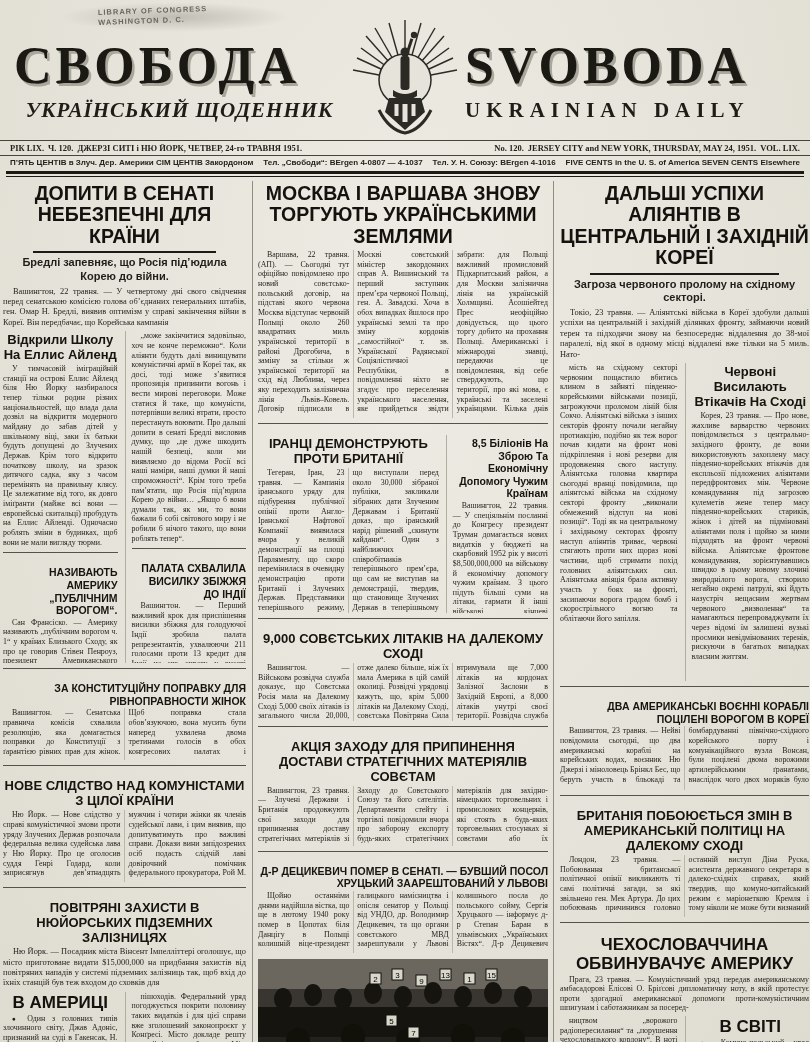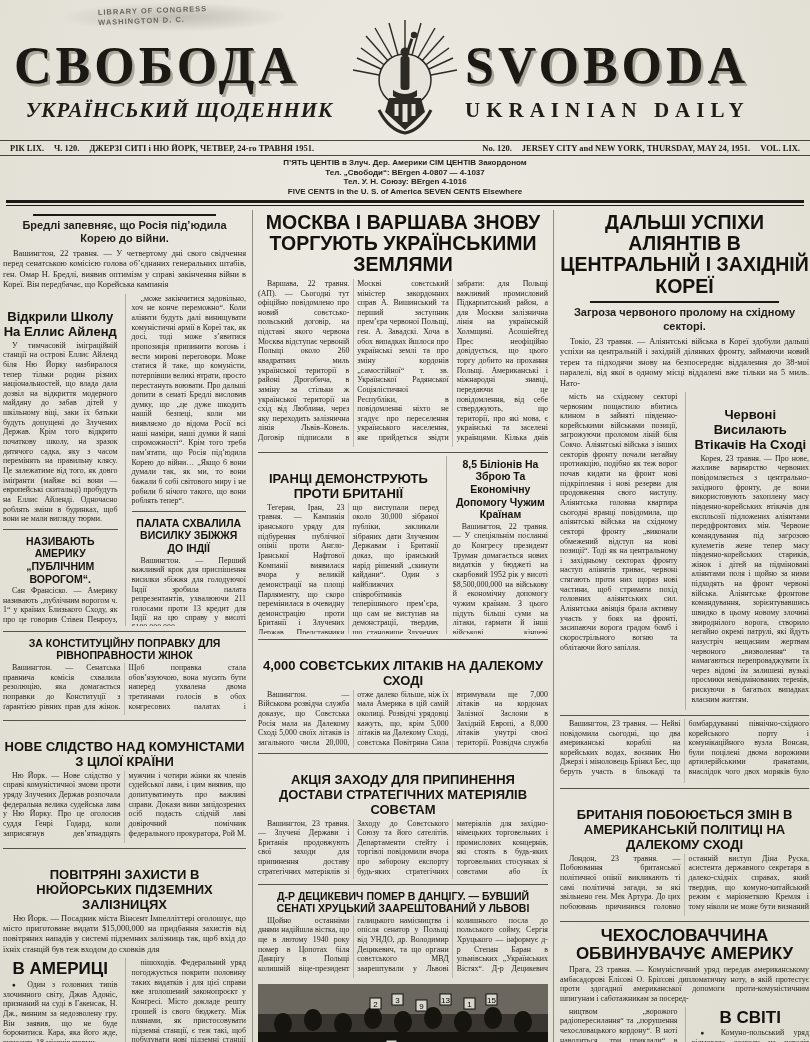--- a/index.html
+++ b/index.html
@@ -14,41 +14,41 @@
   .masthead{display:grid;grid-template-columns:1fr 120px 1fr;align-items:center;
             padding:26px 14px 0 14px;}
   .title{font:700 52px/0.95 "Liberation Serif",serif;letter-spacing:4px;color:#1b1914;
          text-shadow:2.5px 2.5px 0 #aaa79c, 1px 1px 0 #55524a;text-align:left;white-space:nowrap;}
   .sub-uk{font:700 italic 21px/1 "Liberation Serif",serif;letter-spacing:1px;text-align:center;margin-top:9px;color:#201d18;}
   .sub-en{font:700 21px/1 "Liberation Serif",serif;letter-spacing:6px;margin-top:9px;color:#201d18;}
   .emblem{display:flex;justify-content:center;align-items:center;height:118px;margin-top:-8px;}
   .dateline,.priceline{display:flex;justify-content:space-between;align-items:center;
        padding:2px 10px;font:700 8.5px/1.2 "Liberation Serif",serif;color:#24221d;}
   .dateline{border-top:1px solid #47443c;border-bottom:1px solid #47443c;margin-top:4px;}
-  .dl-group{display:flex;gap:10px;}
-  .priceline{font:700 8px/1.2 "Liberation Sans",sans-serif;flex-direction:column;}
+  .dl-group{display:flex;gap:4px;}
+  .priceline{font:700 8px/1.2 "Liberation Sans",sans-serif;}
   .rule-thick{border-top:3px solid #1c1a16;border-bottom:1px solid #1c1a16;height:2px;margin:1px 6px 0 6px;}
   
   .content{display:grid;grid-template-columns:243px 302px 249px;gap:6px;
            padding:4px 3px 0 3px;height:872px;overflow:hidden;}
   .colsec{overflow:hidden;height:872px;}
   .mid{border-left:1px solid #8f8c81;border-right:1px solid #8f8c81;padding:0 5px;}
   .h-xl{font:700 19.5px/1.1 "Liberation Sans",sans-serif;text-align:center;color:#14120e;margin:2px 0 1px;}
   .h-lg{font:700 17px/1.1 "Liberation Sans",sans-serif;text-align:center;color:#14120e;margin:2px 0 1px;}
-  .h-md{font:700 13px/1.15 "Liberation Sans",sans-serif;text-align:center;color:#16140f;margin:16px 0 1px;}
-  .h-sm{font:700 10.5px/1.2 "Liberation Sans",sans-serif;text-align:center;color:#16140f;margin:2px 0 1px;}
+  .h-md{font:700 13px/1.15 "Liberation Sans",sans-serif;text-align:center;color:#16140f;margin:2px 0 1px;}
+  .h-sm{font:700 10.5px/1.2 "Liberation Sans",sans-serif;text-align:right;color:#16140f;margin:2px 0 1px;}
   .deck{font:700 11px/1.25 "Liberation Sans",sans-serif;text-align:center;margin:3px 8px;}
   .body{font:8.4px/1.24 "Liberation Serif",serif;text-align:justify;text-indent:10px;hyphens:auto;}
   .body-sm{font:7.9px/1.22 "Liberation Serif",serif;text-align:justify;text-indent:9px;hyphens:auto;}
   .cols2{column-count:2;column-gap:8px;column-rule:1px solid #b9b6aa;}
   .cols3{column-count:3;column-gap:8px;column-rule:1px solid #b9b6aa;}
   .row{display:flex;gap:7px;}
   .row>.c{flex:1;min-width:0;}
   .vr{border-left:1px solid #b0ada1;padding-left:6px;}
-  .art{border-top:1px solid #55524a;margin-top:5px;padding-top:3px;}
+  .art{border-top:1px solid #55524a;margin-top:5px;padding-top:11px;}
   .bullet::before{content:"● ";font-size:6.5px;}
   .secline{border-top:2px solid #1c1a16;margin:4px 30px 2px;}
   .photo-wrap{margin-top:5px;}
   .clip{overflow:hidden;}
 </style>
 </head>
 <body>
 
 <div class="page">
   <div class="smudge"></div>
@@ -120,20 +120,21 @@
     <span>Тел. „Свободи“: BErgen 4-0807 — 4-1037</span>
     <span>Тел. У. Н. Союзу: BErgen 4-1016</span>
     <span>FIVE CENTS in the U. S. of America      SEVEN CENTS Elsewhere</span>
   </div>
   <div class="rule-thick"></div>
 
   <main class="content">
 
     <section class="colsec">
       <article>
+        <h1 class="h-xl">ДОПИТИ В СЕНАТІ НЕБЕЗПЕЧНІ ДЛЯ КРАЇНИ</h1>
         <div class="secline"></div>
         <p class="deck">Бредлі запевняє, що Росія під’юдила Корею до війни.</p>
         <div class="body">Вашингтон, 22 травня. — У четвертому дні свого свідчення перед сенатською комісією голова об’єднаних генеральних штабів, ген. Омар Н. Бредлі, виявив оптимізм у справі закінчення війни в Кореї. Він передбачає, що Корейська кампанія</div>
       </article>
       <div class="row clip" style="height:332px;margin-top:3px;">
         <div class="c">
           <article>
             <h2 class="h-md">Відкрили Школу На Еллис Айленд</h2>
             <div class="body-sm">У тимчасовій іміграційній станції на острові Еллис Айленд біля Ню Йорку назбиралося тепер тільки родин різних національностей, що влада дала дозвіл на відкриття модерного майдану до забав дітей у шкільному віці, заки їх батьки будуть допущені до Злучених Держав. Крім того відкрито початкову школу, на зразок дитячого садка, яку з часом перемінять на правильну клясу. Це залежатиме від того, як довго іміґранти (майже всі вони — европейські скитальці) пробудуть на Еллис Айленді. Одночасно роблять зміни в будинках, щоб вони не мали вигляду тюрми.</div>
           </article>
@@ -183,29 +184,29 @@
         <div style="flex:1.9;min-width:0;" class="clip">
           <h2 class="h-md">ІРАНЦІ ДЕМОНСТРУЮТЬ ПРОТИ БРИТАНІЇ</h2>
           <div class="body-sm cols2 clip" style="height:150px;">Тегеран, Іран, 23 травня. — Кампанія іранського уряду для підбурення публічної опінії проти Англо-Іранської Нафтової Компанії виявилася вчора у великій демонстрації на площі Парляменту, що скоро перемінилася в очевидну демонстрацію проти Британії і Злучених Держав. Представники теперішнього режиму, що виступали перед около 30,000 зібраної публіки, закликали зібраних дати Злученим Державам і Британії доказ, що іранський нарід рішений „скинути кайдани“. Один з найближчих співробітників теперішнього прем’єра, що сам не виступав на демонстрації, твердив, що становище Злучених Держав в теперішньому ірансько-британському нафтовому спорі розчарувало іранців, які вважали Америку „протектором вільних народів“. Демонстрація мала у великій мірі мусулмансько-релігійний характер. Рівночасно з Лондону повідомлено, що британський уряд запевнив уряд Злучених Держав, що він не поробить жадних „драстичних кроків“ в справі іранської нафти, зокрема не вишле військ до Іраню без попереднього порозуміння з Вашингтоном.</div>
         </div>
         <div style="flex:1;min-width:0;" class="vr clip">
           <h2 class="h-sm">8,5 Біліонів На Зброю Та Економічну Допомогу Чужим Країнам</h2>
           <div class="body-sm">Вашингтон, 22 травня. — У спеціяльнім посланні до Конгресу президент Труман домагається нових видатків у бюджеті на скарбовий 1952 рік у висоті $8,500,000,000 на військову й економічну допомогу чужим країнам. З цього підуть більші суми на літаки, гармати й інші військові „кінцеві предмети“, які виробляють у Злучених Державах і перевозять за море.</div>
         </div>
       </div>
       <article class="art">
-        <h2 class="h-md">4,000 СОВЄТСЬКИХ ЛІТАКІВ НА ДАЛЕКОМУ СХОДІ</h2>
+        <h2 class="h-md">9,000 СОВЄТСЬКИХ ЛІТАКІВ НА ДАЛЕКОМУ СХОДІ</h2>
         <div class="body-sm cols3 clip" style="height:58px;">Вашингтон. — Військова розвідча служба доказує, що Совєтська Росія мала на Далекому Сході 5,000 своїх літаків із загального числа 20,000, отже далеко більше, ніж їх мала Америка в цій самій околиці. Розвідчі урядовці кажуть, що, крім 5,000 літаків на Далекому Сході, совєтська Повітряна Сила втримувала ще 7,000 літаків на кордонах Залізної Заслони в Західній Европі, а 8,000 літаків унутрі своєї території. Розвідча служба каже, що не всі совєтські літаки модерні, головно не ті, що на Далекому Сході. Росія має 7,000 турбо-літаків, одначе не знано, скільки з них на Сході. Злучені Держави розбудовують тепер повітряну силу зі 100 груп, а в Конґресі появилося домагання, щоб її ще збільшити.</div>
       </article>
       <article class="art">
         <h2 class="h-md">АКЦІЯ ЗАХОДУ ДЛЯ ПРИПИНЕННЯ ДОСТАВИ СТРАТЕГІЧНИХ МАТЕРІЯЛІВ СОВЄТАМ</h2>
         <div class="body-sm cols3 clip" style="height:60px;">Вашингтон, 23 травня. — Злучені Держави і Британія продовжують свої заходи для припинення доставу стратегічних матеріялів зі Заходу до Совєтського Союзу та його сателітів. Департаменти стейту і торгівлі повідомили вчора про заборону експорту будь-яких стратегічних матеріялів для західно-німецьких торговельних і промислових концернів, які стоять в будь-яких торговельних стосунках зі совєтами або їх сателітами. Це рішення винесено на рекомендацію американського високого комісаря в Німеччині. Рівночасно повідомлено з Франкфурту, що американські і британські власті рішили обмежити доворожні права вільних портів Бремена і Гамбурґа, так само з метою припинення нелегального експорту стратегічних матеріялів до Совєтського Союзу або до країн під його впливом.</div>
       </article>
       <article class="art">
-        <h2 class="h-sm">Д-Р ДЕЦИКЕВИЧ ПОМЕР В ДАНЦІГУ. — БУВШИЙ СЕНАТІ ХРУЦЬКИЙ ЗААРЕШТОВАНИЙ У ЛЬВОВІ</h2>
+        <h2 class="h-sm">Д-Р ДЕЦИКЕВИЧ ПОМЕР В СЕНАТІ. — БУВШИЙ ПОСОЛ ХРУЦЬКИЙ ЗААРЕШТОВАНИЙ У ЛЬВОВІ</h2>
         <div class="body-sm cols3 clip" style="height:62px;">Щойно останніми днями надійшла вістка, що ще в лютому 1940 року помер в Цопотах біля Данцігу в Польщі колишній віце-президент галицького намісництва і опісля сенатор у Польщі від УНДО, др. Володимир Децикевич, та що органи совєтського МВД заарештували у Львові колишнього посла до польського сойму, Сергія Хруцького — інформує д-р Степан Баран в ульмівських „Українських Вістях“. Д-р Децикевич помер у 83 році життя. Сергія Хруцького заарештовано у Львові разом з жінкою і сином та вивезено до концентраційних таборів, не де інше, а в Казахстан. Др. Баран не подає джерела цих інформацій.</div>
       </article>
       <figure class="photo-wrap" style="margin:6px 0 0 0;">
         <svg width="290" height="126" viewBox="0 0 290 126" aria-hidden="true">
           <rect width="290" height="126" fill="#45423c"></rect>
           <rect y="0" width="290" height="38" fill="#6b675e"></rect>
           <rect y="30" width="290" height="30" fill="#393631"></rect>
           <g fill="#15140f">
             <ellipse cx="25" cy="40" rx="9" ry="11"></ellipse>
               <ellipse cx="55" cy="36" rx="9" ry="11"></ellipse>
@@ -286,20 +287,21 @@
           <div class="body-sm">мість на східному секторі червоним пощастило вбитись клином в зайняті південно-корейськими військами позиції, загрожуючи проломом ліній біля Сокчо. Аліянтські війська з інших секторів фронту почали негайну протиакцію, подібно як теж ворог почав кидати на фронт нові підкріплення і нові резерви для продовження свого наступу. Аліянтська головна квартира сьогодні вранці повідомила, що аліянтські війська на східному секторі фронту „виконали обмежений відступ на нові позиції“. Тоді як на центральному і західньому секторах фронту наступ аліянтів триває, червоні стягають проти них щораз нові частини, щоб стримати похід головних аліянтських сил. Аліянтська авіяція брала активну участь у боях на фронті, засипаючи ворога градом бомб і скорострільного вогню та облітаючи його запілля.</div>
         </div>
         <div class="c vr">
           <article>
             <h2 class="h-md">Червоні Висилають Втікачів На Сході</h2>
             <div class="body-sm">Корея, 23 травня. — Про нове, жахливе варварство червоних повідомляється з центрально-західного фронту, де вони використовують захоплену масу південно-корейських втікачів для експльозії підложених аліянтами передфронтових мін. Червоне командування під загрозою кулеметів жене тепер масу південно-корейських стариків, жінок і дітей на підміновані аліянтами поля і щойно за ними підходять на фронт червоні війська. Аліянтське фронтове командування, зорієнтувавшись швидко в цьому новому злочині звиродніло­го ворога, створило негайно окремі патрулі, які йдуть назустріч нещасним жертвам червоного „визволення“ та намагаються перепроваджувати їх через відомі їм залишені вузькі просмики невідмінованих теренів, рискуючи в багатьох випадках власним життям.</div>
           </article>
         </div>
       </div>
       <article class="art">
+        <h2 class="h-sm">ДВА АМЕРИКАНСЬКІ ВОЄННІ КОРАБЛІ ПОЦІЛЕНІ ВОРОГОМ В КОРЕЇ</h2>
         <div class="body-sm cols2 clip" style="height:64px;">Вашингтон, 23 травня. — Нейві повідомила сьогодні, що два американські кораблі на корейських водах, воєнник Ню Джерзі і міноловець Брінкл Бес, що беруть участь в бльокаді та бомбардуванні північно-східного корейського порту і комунікаційного вузла Вонсан, були поцілені двома ворожими артилерійськими ґранатами, внаслідок чого двох моряків було вбитих і 12 поранених. Самі кораблі не віднесли серйознішого пошкодження. Випадок трапився, як оба кораблі стояли на якорі, отже були нерухомою ціллю для ворожої надбережної артилерії.</div>
       </article>
       <article class="art">
         <h2 class="h-md">БРИТАНІЯ ПОБОЮЄТЬСЯ ЗМІН В АМЕРИКАНСЬКІЙ ПОЛІТИЦІ НА ДАЛЕКОМУ СХОДІ</h2>
         <div class="body-sm cols2 clip" style="height:62px;">Лондон, 23 травня. — Побоювання британської політичної опінії викликають ті самі політичні загади, за які звільнено ген. Мек Артура. До цих побоювань причинився головно останній виступ Діна Руска, асистента державного секретаря в далеко-східніх справах, який твердив, що комуно-китайський режим є маріонеткою Кремля і тому ніколи не може бути визнаний законним урядом Китаю. При цьому Руск заповідав дальшу американську допомогу урядові і військам Чіянґ Кай-ші.</div>
       </article>
       <article class="art">
         <h2 class="h-lg">ЧЕХОСЛОВАЧЧИНА ОБВИНУВАЧУЄ АМЕРИКУ</h2>
         <div class="body-sm">Прага, 23 травня. — Комуністичний уряд передав американському амбасадорові Елісові О. Бріґсові дипломатичну ноту, в якій протестує проти здогадної американської допомоги проти-комуністичним шпигунам і саботажникам за посеред-</div>
       </article>

